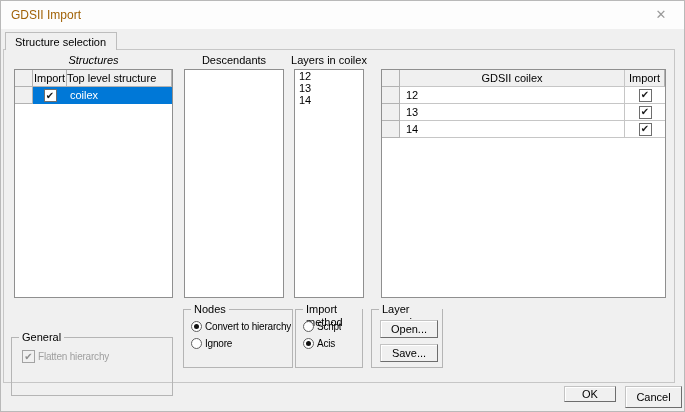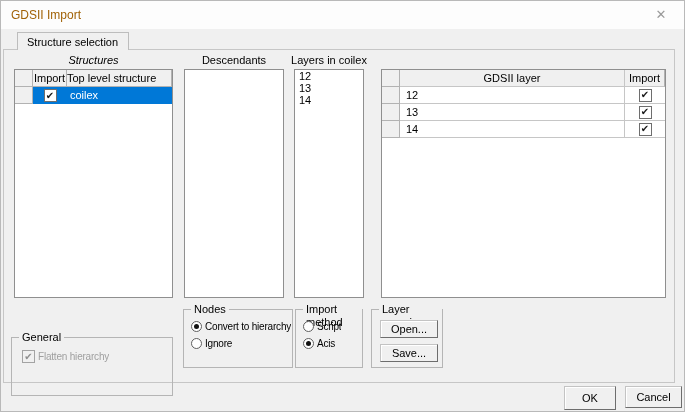--- a/index.html
+++ b/index.html
@@ -8,21 +8,21 @@
     position:relative;width:685px;height:412px;background:#f0f0f0;
     font-family:"Liberation Sans",sans-serif;font-size:11px;color:#000;
     border:1px solid #b9b9b9;overflow:hidden;
   }
   
   .titlebar{position:absolute;left:0;top:0;width:100%;height:28px;background:#fdfdfd;}
   .titlebar .title{position:absolute;left:10px;top:7px;font-size:12px;color:#a16207;}
   .close-btn{position:absolute;right:6px;top:0;width:34px;height:26px;display:flex;align-items:center;justify-content:center;color:#9a9a9a;font-size:13px;cursor:default;}
   
   .tab{
-    position:absolute;left:16px;top:31px;height:18px;padding:2px 10px 0 9px;
+    position:absolute;left:4px;top:31px;height:18px;padding:2px 10px 0 9px;
     background:#f0f0f0;border:1px solid #bdbdbd;border-bottom:none;z-index:3;
     font-size:11px;line-height:14px;
   }
   .tabpage{position:absolute;left:2px;top:48px;width:672px;height:334px;border:1px solid #c6c6c6;background:#f0f0f0;z-index:1;}
   
   .panel-label{position:absolute;top:53px;height:13px;text-align:center;z-index:2;font-size:11px;}
   .lbl-structures{left:13px;width:159px;font-style:italic;}
   .lbl-descendants{left:183px;width:100px;}
   .lbl-layers{left:273px;width:110px;}
   .lbl-alllayers{left:380px;width:285px;margin-top:40px;}
@@ -63,21 +63,21 @@
   .radio{width:11px;height:11px;border-radius:50%;border:1px solid #5f5f5f;background:#fff;flex:none;position:relative;}
   .radio.checked::after{content:"";position:absolute;left:2px;top:2px;width:5px;height:5px;border-radius:50%;background:#111;}
   
   .btn{
     position:absolute;background:#f0f0f0;border:1px solid;border-color:#c3c3c3 #6d6d6d #6d6d6d #c3c3c3;
     box-shadow:inset 1px 1px 0 #fff;font-family:"Liberation Sans",sans-serif;font-size:11px;
     display:flex;align-items:center;justify-content:center;padding:0;cursor:default;
   }
   .btn-open{left:8px;top:10px;width:58px;height:18px;}
   .btn-save{left:8px;top:34px;width:58px;height:18px;}
-  .btn-ok{left:563px;top:385px;width:52px;height:24px;}
+  .btn-ok{left:563px;top:385px;width:52px;height:16px;}
   .btn-cancel{left:624px;top:385px;width:57px;height:22px;}
 </style>
 </head>
 <body>
 
 <div class="dialog">
 
   <div class="titlebar">
     <span class="title">GDSII Import</span>
     <div class="close-btn">
@@ -114,21 +114,21 @@
 
   <div class="listbox list-layers">
     <div class="item">12</div>
     <div class="item">13</div>
     <div class="item">14</div>
   </div>
 
   <div class="grid grid-alllayers">
     <div class="grow">
       <div class="cell selcell hdr"></div>
-      <div class="cell c-layer hdr">GDSII layer</div>
+      <div class="cell c-layer hdr">GDSII coilex</div>
       <div class="cell c-imp2 hdr">Import</div>
     </div>
     <div class="grow">
       <div class="cell selcell"></div>
       <div class="cell c-layer">12</div>
       <div class="cell c-imp2">
         <span class="checkbox">
           <span class="check">✔</span>
         </span>
       </div>

